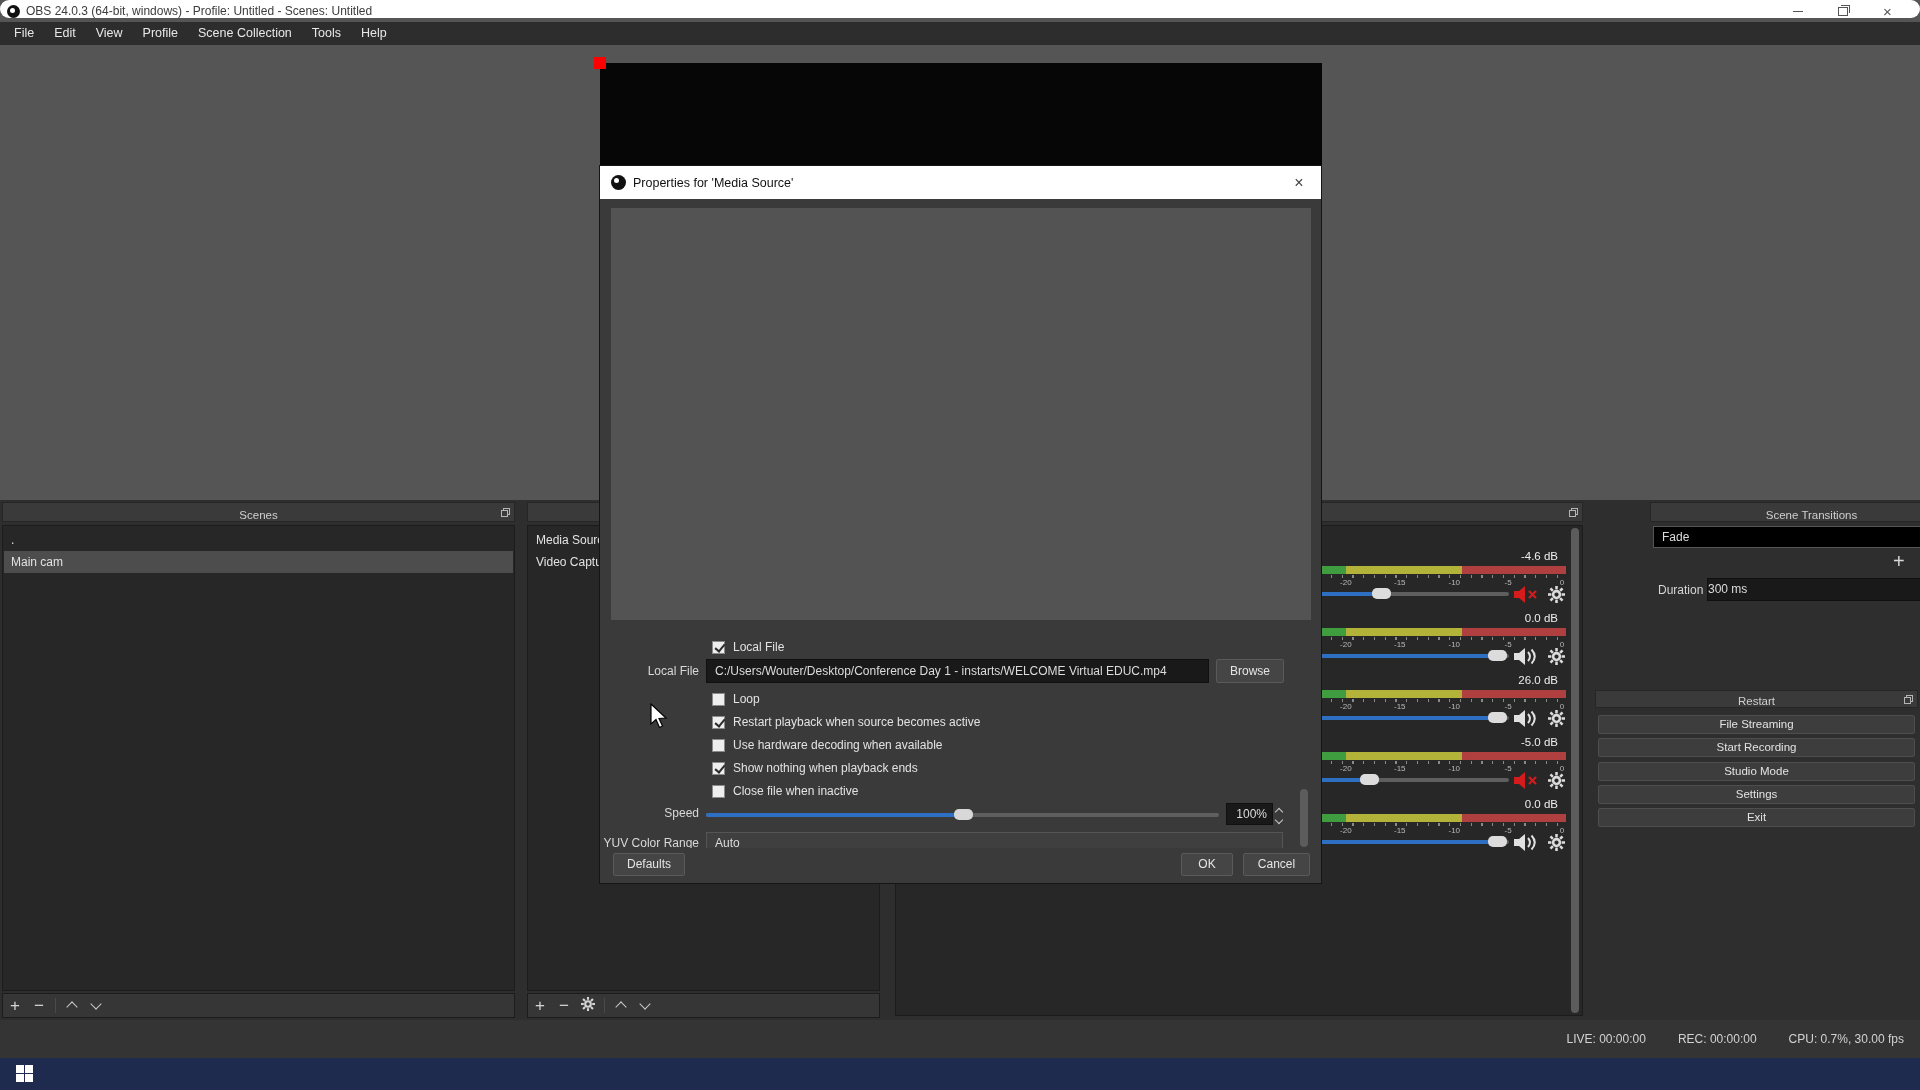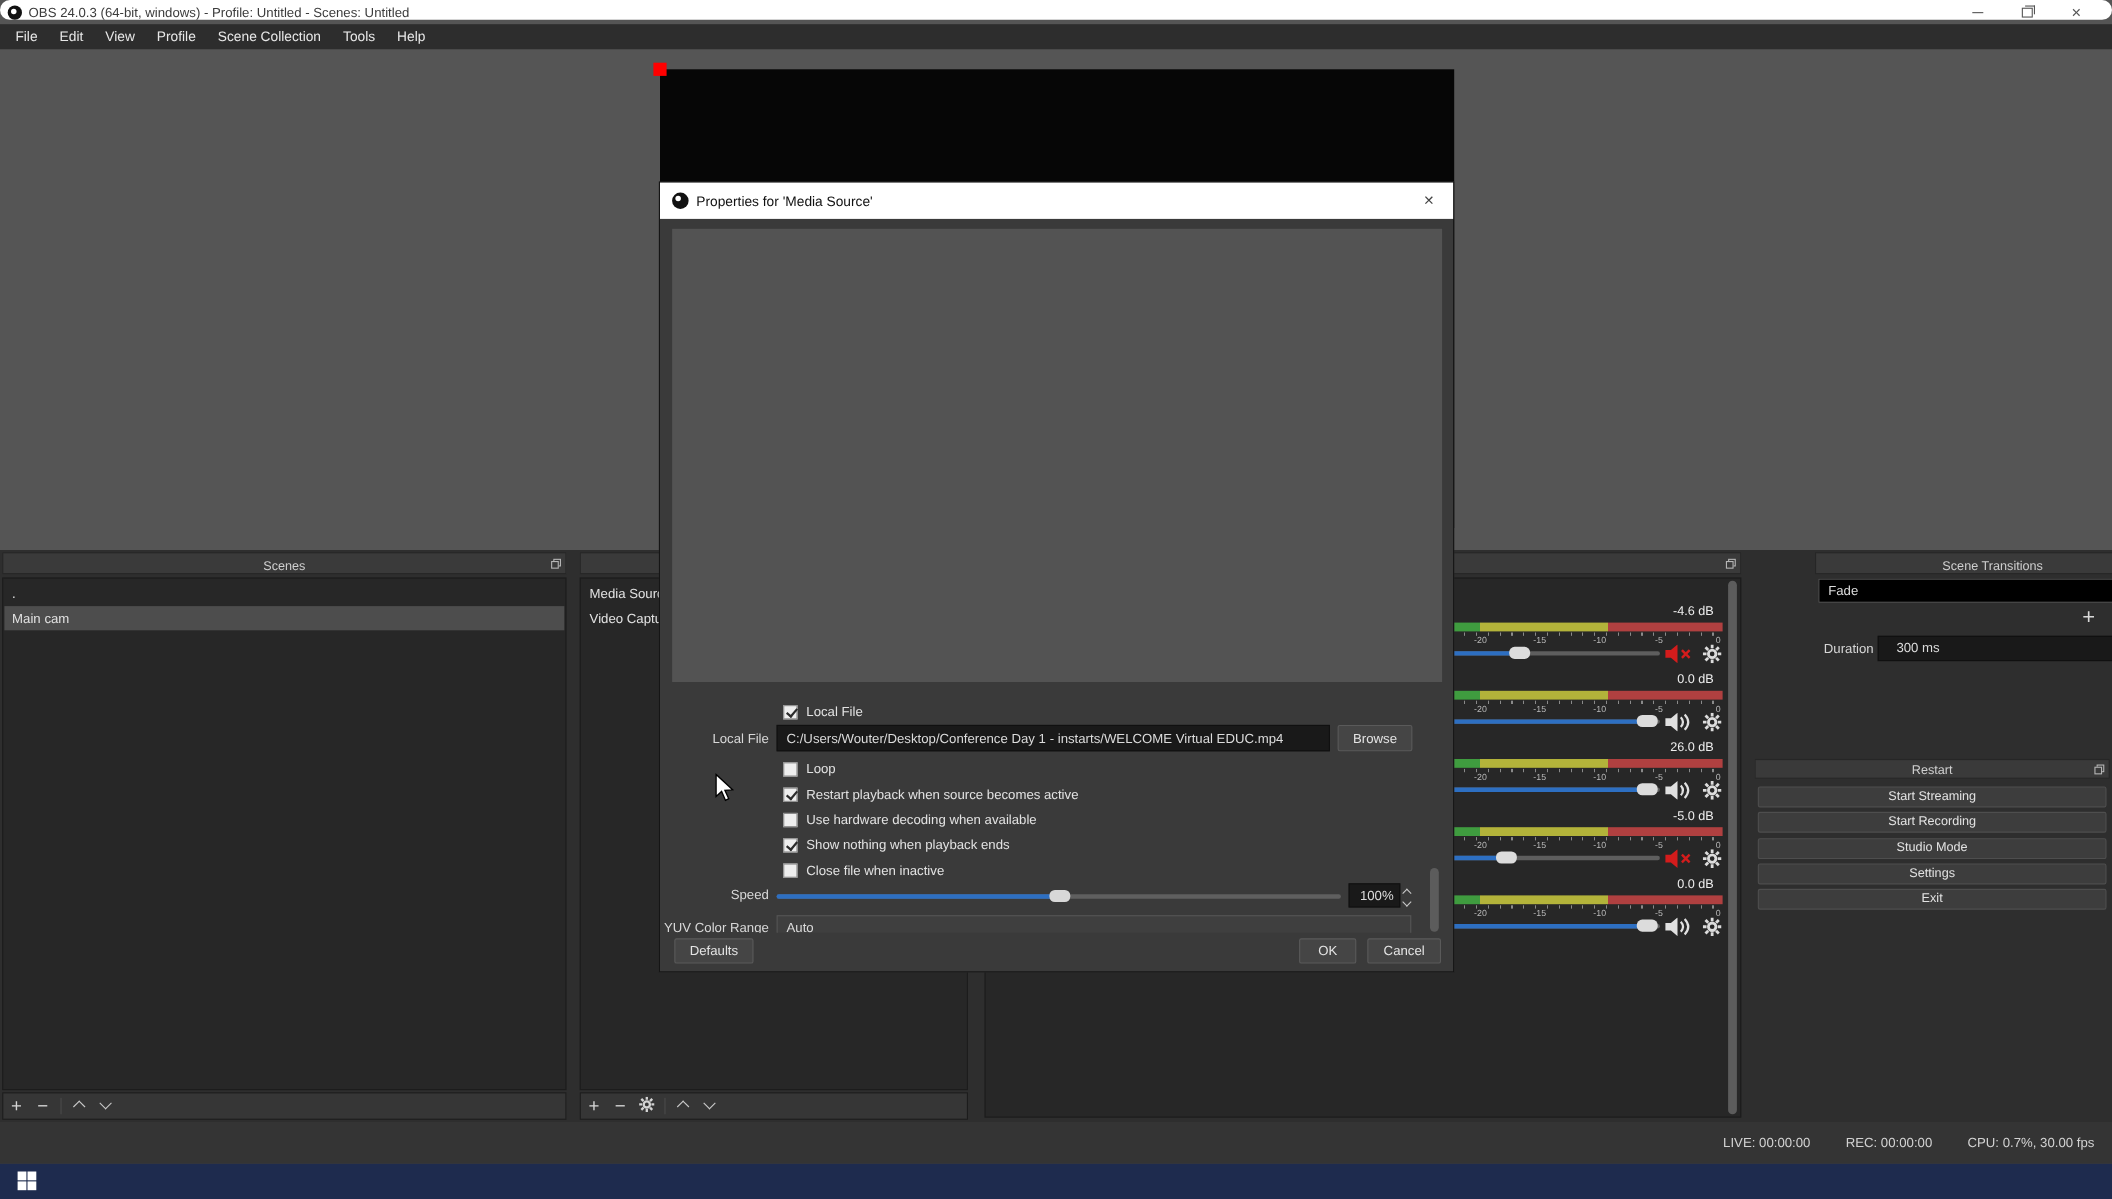--- a/index.html
+++ b/index.html
@@ -409,34 +409,34 @@
             <line x1="16" y1="10" x2="20" y2="10"></line>
             <line x1="2.9" y1="2.9" x2="5.8" y2="5.8"></line>
             <line x1="14.2" y1="14.2" x2="17.1" y2="17.1"></line>
             <line x1="2.9" y1="17.1" x2="5.8" y2="14.2"></line>
             <line x1="14.2" y1="5.8" x2="17.1" y2="2.9"></line>
           </g>
         </svg>
     </span>
     <span class="abs label-txt" style="left:8px;top:81px;">Duration</span>
     <div class="darkfield" style="left:57px;top:76px;width:263px;height:23px;line-height:21px;">
-      <span style="margin-left:16px;">300 ms</span>
+      <span style="margin-left:0;">300 ms</span>
       <span class="spin-arrows" style="right:4px;top:4px;">
         <span class="chev up sm"></span>
         <span class="chev down sm"></span>
       </span>
     </div>
   </div>
 
   <div class="panel" style="left:1595px;top:690px;width:323px;height:150px;">
     <div class="p-header" style="height:18px;">
       <span>Restart</span>
       <span class="detach" style="top:4px;"></span>
     </div>
-    <div class="ctl-btn" style="top:25px;">Start Streaming</div>
+    <div class="ctl-btn" style="top:25px;">File Streaming</div>
     <div class="ctl-btn" style="top:48px;">Start Recording</div>
     <div class="ctl-btn" style="top:72px;">Studio Mode</div>
     <div class="ctl-btn" style="top:95px;">Settings</div>
     <div class="ctl-btn" style="top:118px;">Exit</div>
   </div>
 
   <div class="abs" id="statusbar">
     <div>LIVE: 00:00:00</div>
     <div>REC: 00:00:00</div>
     <div>CPU: 0.7%, 30.00 fps</div>

